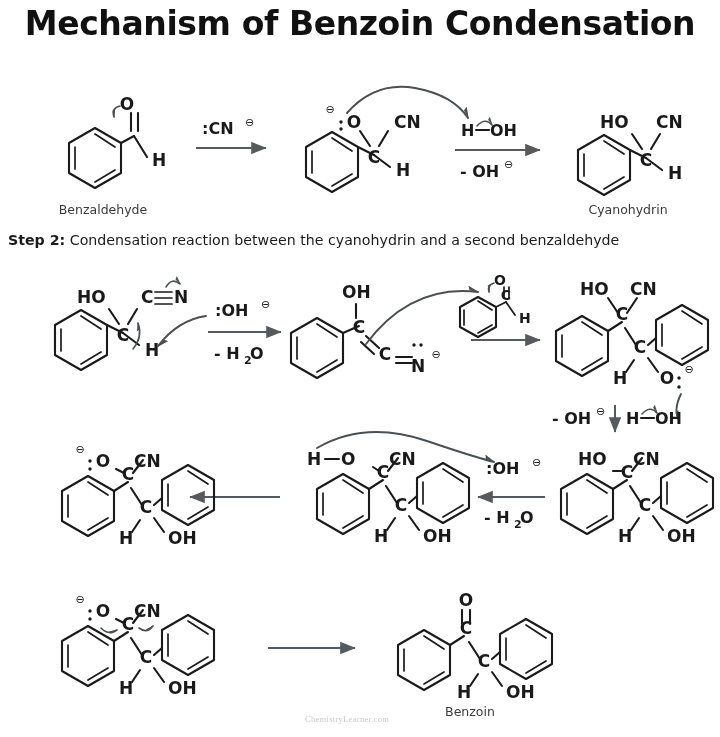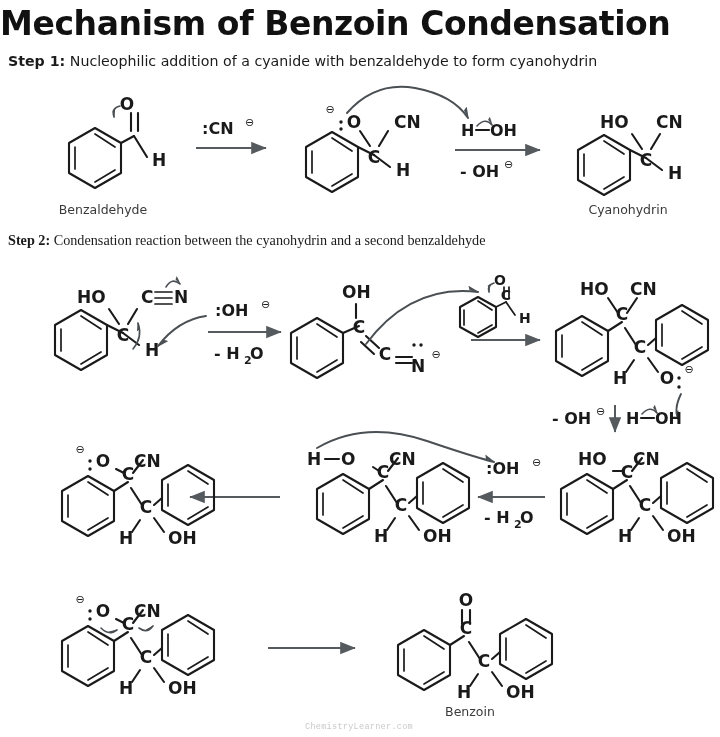--- a/index.html
+++ b/index.html
@@ -19,39 +19,39 @@
     position: relative;
     width: 720px;
     height: 737px;
     background: #fff;
   }
   #title {
     position: absolute;
     top: 4px;
     left: 0;
     width: 720px;
-    text-align: left;
+    text-align: center;
     font-size: 33px;
     font-weight: bold;
     letter-spacing: -0.4px;
     color: #111111;
     font-family: "DejaVu Sans", sans-serif;
   }
   .step-head {
     position: absolute;
     left: 8px;
     width: 706px;
     font-size: 14.2px;
     color: #1b1b1b;
     font-family: "DejaVu Sans", sans-serif;
     white-space: nowrap;
   }
   .step-head .lbl { font-weight: bold; }
   #step1-head { top: 53px; }
-  #step2-head { top: 232px; font-family: Liberation Serif, serif; }
+  #step2-head { top: 232px; }
   #step3-head { top: 561px; }
 
   .svg-layer {
     position: absolute;
     left: 0;
     top: 0;
     width: 720px;
     height: 737px;
     pointer-events: none;
   }
@@ -75,32 +75,30 @@
   .dot   { fill: #1a1a1a; }
   .hd    { fill: #4a4f53; }
   .hdk   { fill: #555a5e; }
   #watermark {
     position: absolute;
     left: 305px;
     top: 714px;
     font-size: 8.5px;
     color: #c9c9c9;
     letter-spacing: 0.3px;
-    font-family: Liberation Mono, monospace;
-    margin-top: 8px;
+    font-family: Liberation Serif, serif;
   }
 </style>
 </head>
 <body>
 
 <div class="page">
 
   <div id="title">Mechanism of Benzoin Condensation</div>
 
-  <div class="step-head" id="step1-head"><span class="lbl">Step 1:</span><span> Nucleophilic addition of a cyanide with benzaldehyde to form cyanohydrin</span></div>
 
   <div class="step-head" id="step2-head"><span class="lbl">Step 2:</span><span> Condensation reaction between the cyanohydrin and a second benzaldehyde</span></div>
 
 
   <svg class="svg-layer" viewBox="0 0 720 737">
     <defs>
       <marker id="ah" markerWidth="9" markerHeight="9" refX="7.4" refY="3.1" orient="auto">
         <path d="M0,0 L7.8,3.1 L0,6.2 z" class="hdk"></path>
       </marker>
       <marker id="ch" markerWidth="8" markerHeight="8" refX="5.4" refY="2.7" orient="auto">

